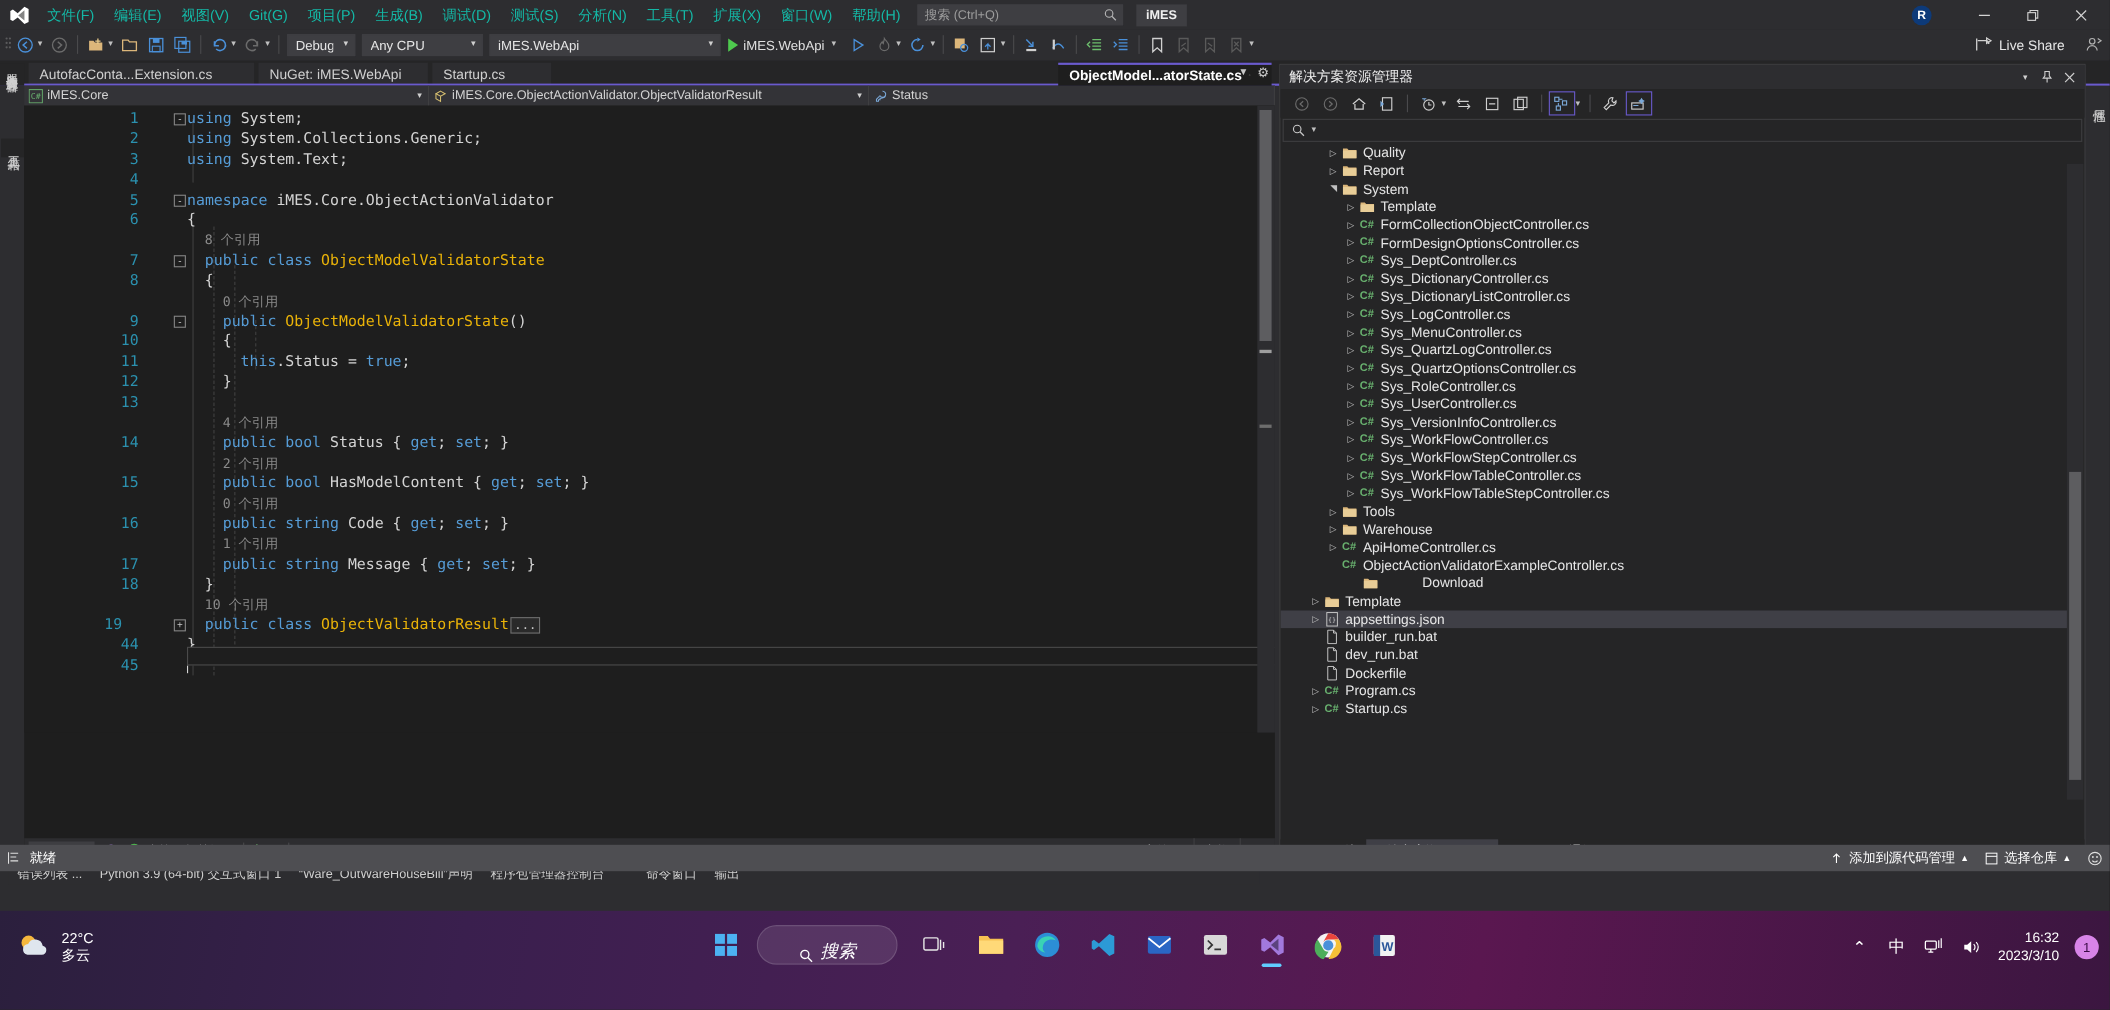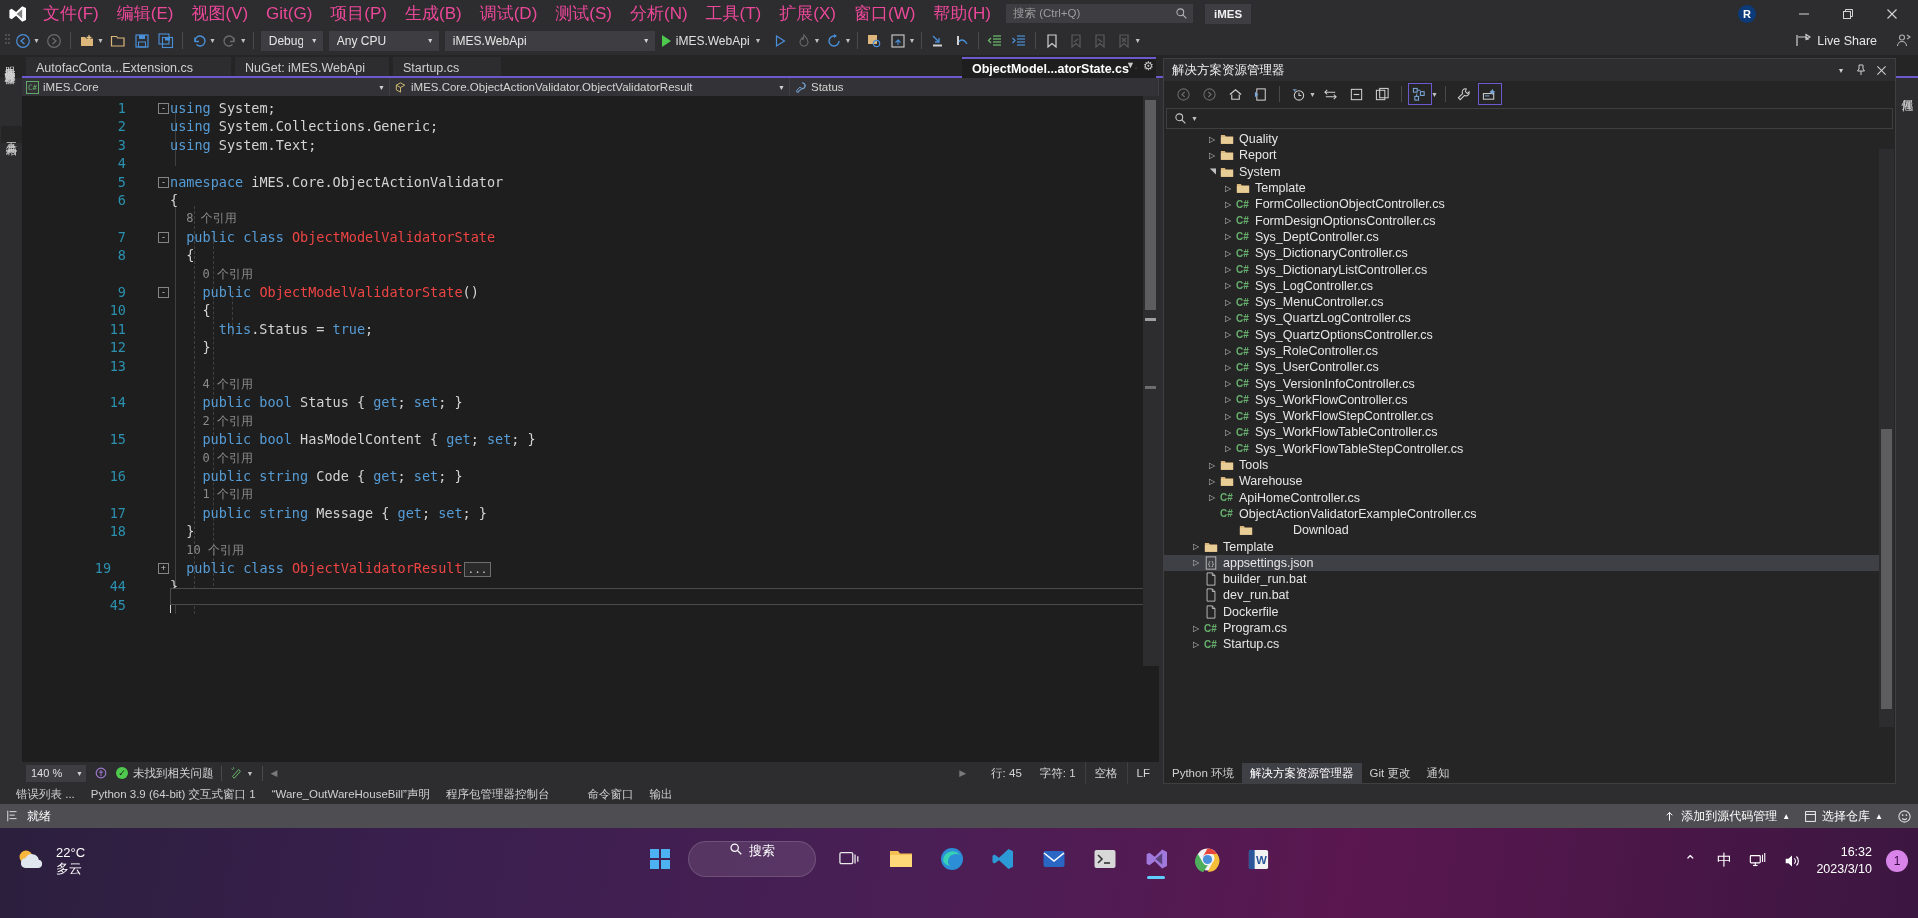--- a/index.html
+++ b/index.html
@@ -15,21 +15,21 @@
 
   
   .titlebar {
     position:absolute; left:0; top:0; width:1918px; height:27px;
     background:#2d2d30; display:flex; align-items:center;
   }
   .vs-logo { width:34px; height:27px; display:flex; align-items:center; justify-content:center; }
   .vs-logo svg { display:block; }
   .menu { display:flex; align-items:center; height:27px; }
   .menu-item {
-    font-size:17px; color:#ec4899; padding:4px 9px; height:22px;
+    font-size:13px; color:#14b8a6; padding:4px 9px; height:22px;
     display:flex; align-items:center; white-space:nowrap; cursor:default;
   }
   .searchbox {
     margin-left:6px; width:187px; height:19px; background:#3e3e42;
     border:1px solid #3e3e42; display:flex; align-items:center;
     padding:0 4px 0 6px; font-size:11.5px; color:#9c9c9c;
   }
   .searchbox .ph { flex:1; }
   .searchbox .mag { width:13px; height:13px; opacity:.85; }
   .proj-badge {
@@ -108,21 +108,21 @@
     height:18px; display:flex; align-items:center; padding:0 4px; font-size:11.5px;
     color:#d4d4d4; border-right:1px solid #3f3f41; background:#333337;
   }
   .nav-cell .cv { font-size:7px; margin-left:auto; padding-left:10px; color:#cfcfcf; }
   .codearea { position:relative; height:570px; background:#1e1e1e; overflow:hidden; }
   .row { position:absolute; left:0; height:18.4px; white-space:pre;
     font-family:"DejaVu Sans Mono","Liberation Mono",monospace; font-size:13.5px; }
   .num { position:absolute; left:58px; width:46px; text-align:right; color:#2b91af; }
   .txt { position:absolute; left:148px; }
   .kw { color:#569cd6; }
-  .ty { color:#ef4444; }
+  .ty { color:#eab308; }
   .id { color:#d4d4d4; }
   .pn { color:#d4d4d4; }
   .lens { color:#8b8b8b; font-size:12px; }
   .fold {
     position:absolute; left:136px; width:11px; height:11px; border:1px solid #858585;
     color:#c8c8c8; font-size:9px; line-height:9px; text-align:center; background:#1e1e1e;
   }
   .vline { position:absolute; width:1px; background:#404040; }
   .dline { position:absolute; width:0; border-left:1px dashed #404040; }
   .collapsed {
@@ -187,21 +187,21 @@
   .sln-thumb { position:absolute; left:2px; width:11px; background:#5d5d60; }
   .sln-bottom {
     position:absolute; left:0; bottom:0; width:731px; height:20px; display:flex;
     align-items:center; font-size:11.5px; color:#d0d0d0; background:#252526;
   }
   .sln-bottom .bt { padding:0 8px; height:20px; display:flex; align-items:center; }
   .sln-bottom .bt.active { background:#3f3f46; color:#fff; }
 
   
   .statusbar {
-    position:absolute; left:0; top:804px; width:1918px; height:24px; background:#68217a;
+    position:absolute; left:0; top:768px; width:1918px; height:24px; background:#68217a;
     display:flex; align-items:center; padding:0 6px; color:#fff; font-size:12px;
   }
   .statusbar.ready { background:#4e4e52; }
   .sb-left { display:flex; align-items:center; gap:7px; }
   .sb-right { margin-left:auto; display:flex; align-items:center; gap:14px; }
   .sb-item { display:flex; align-items:center; gap:5px; white-space:nowrap; }
 
   
   .taskbar {
     position:absolute; left:0; top:828px; width:1918px; height:90px;
@@ -211,22 +211,22 @@
   .weather-ico { width:34px; height:34px; margin-right:8px; position:relative; }
   .weather-txt { line-height:1.25; font-size:13px; }
   .tb-center { position:absolute; left:50%; transform:translateX(-50%); top:8px; display:flex; align-items:center; gap:5px; }
   .tb-app { width:46px; height:46px; display:flex; align-items:center; justify-content:center; border-radius:5px; position:relative; }
   .tb-app.active::after {
     content:""; position:absolute; bottom:3px; left:50%; transform:translateX(-50%);
     width:18px; height:3px; border-radius:2px; background:#60cdff;
   }
   .tb-search {
     width:128px; height:36px; border-radius:18px; background:rgba(255,255,255,.10);
-    display:flex; align-items:flex-start; justify-content:center; gap:6px; color:#fff; font-size:13px;
-    border:1px solid rgba(255,255,255,.14); margin-right:6px;
+    display:flex; align-items:flex-end; justify-content:center; gap:6px; color:#fff; font-size:16px;
+    border:1px solid rgba(255,255,255,.14); margin-right:6px;font-style:italic;
   }
   .tb-tray { position:absolute; right:10px; top:16px; display:flex; align-items:center; gap:14px; color:#fff; }
   .tray-ico { width:20px; height:20px; display:flex; align-items:center; justify-content:center; font-size:15px; }
   .tray-clock { text-align:right; font-size:12.5px; line-height:1.35; }
   .tray-badge { width:22px; height:22px; border-radius:50%; background:#d884e8; color:#3a0a45;
     display:flex; align-items:center; justify-content:center; font-size:12px; }
   svg { pointer-events:none; }
 </style>
 </head>
 <body>

